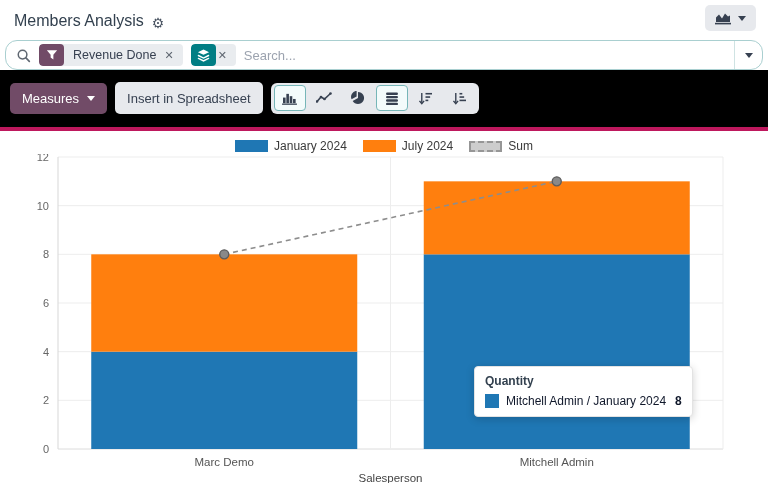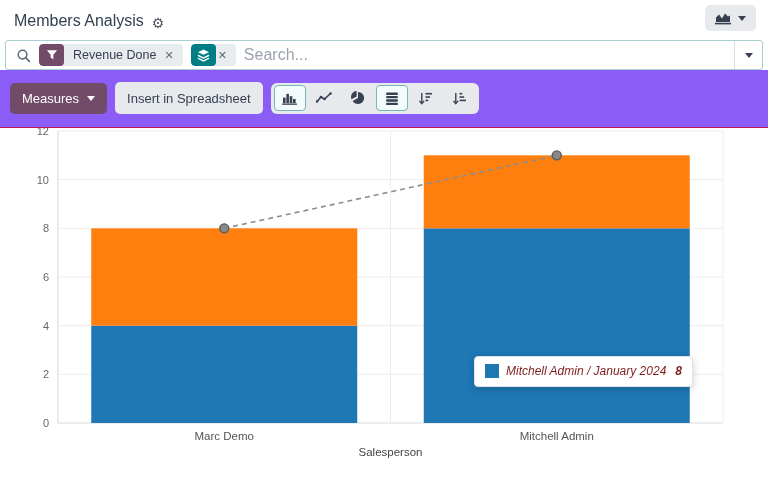--- a/index.html
+++ b/index.html
@@ -17,38 +17,38 @@
     position:absolute; right:12px; top:5px; height:26px;
     display:flex; align-items:center; gap:7px; padding:0 10px;
     background:#e7e9ed; border:none; border-radius:5px; cursor:pointer;
   }
   .caret-down { width:0; height:0; border-left:4px solid transparent;
     border-right:4px solid transparent; border-top:5px solid #374151; display:inline-block; }
   .caret-down.white { border-top-color:#fff; }
   
   .o-searchbar {
     margin:4px 5px 0 5px; height:30px; background:#fff;
-    border:1px solid #a9cfd0; border-radius:3px;
+    border:1px solid #a9cfd0; border-radius:12px;
     display:flex; align-items:center; padding-left:10px; position:relative;
   }
   .o-search-mag { display:flex; align-items:center; margin-right:8px; }
   .facet { display:flex; align-items:stretch; height:22px; margin-right:8px;
     background:#e9ecef; border-radius:4px; overflow:hidden; cursor:pointer; }
   .facet-icon { width:25px; display:flex; align-items:center; justify-content:center; border-radius:4px; }
   .facet-icon.purple { background:#714b67; }
   .facet-icon.teal { background:#017e84; }
   .facet-label { display:flex; align-items:center; padding:0 6px 0 9px; font-size:12.5px; color:#374151; white-space:nowrap; }
   .facet-x { display:flex; align-items:center; padding:0 9px 0 2px; color:#5f6771; font-size:11px; cursor:pointer; }
-  .o-search-input { flex:1; border:none; outline:none; font-size:16px; color:#374151; background:transparent; min-width:60px; }
+  .o-search-input { flex:1; border:none; outline:none; font-size:13px; color:#374151; background:transparent; min-width:60px; }
   .o-search-input::placeholder { color:#9ca3af; }
   .o-search-toggle { width:28px; align-self:stretch; display:flex; align-items:center; justify-content:center;
     border-left:1px solid #cfe3e3; cursor:pointer; }
   
   .o-toolbar { display:flex; align-items:center; gap:8px; padding:12px 10px 13px 10px;
-    background:#8b5cf6; border-bottom:1px solid #be185d; }
+    background:#000000; border-bottom:4px solid #be185d; }
   .btn { border:none; border-radius:5px; height:31px; font-size:13px; cursor:pointer;
     display:flex; align-items:center; font-family:inherit; }
   .btn-measures { background:#714b67; color:#fff; padding:0 12px; gap:8px; font-weight:500; }
   .btn-insert { background:#e7e9ed; color:#374151; padding:16px 12px; font-weight:500; }
   .btn-group { display:flex; align-items:center; gap:2px; background:#e7e9ed; border-radius:6px; padding:2px 3px; height:31px; }
   .icon-btn { width:32px; height:26px; display:flex; align-items:center; justify-content:center;
     background:transparent; border:1px solid transparent; border-radius:4px; cursor:pointer; }
   .icon-btn.active { background:#f3fbfb; border-color:#76b6b8; }
   
   .chart-zone { position:relative; background:#fff; }
@@ -57,21 +57,21 @@
   .swatch { width:33px; height:12px; display:inline-block; }
   .swatch.dashed { height:11px; background:#cdcdcd; border:2px dashed #969696; }
   svg text { font-family:"Liberation Sans","DejaVu Sans",sans-serif; }
   
   .chart-tooltip {
     position:absolute; left:474px; top:228px; min-width:200px;
     background:#fff; border:1px solid #e3e3e3; border-radius:4px;
     box-shadow:0 2px 8px rgba(0,0,0,.18); padding:7px 10px 8px 10px; z-index:5;
   }
   .tt-title { font-size:12px; font-weight:700; color:#33414f; margin-bottom:6px; }
-  .tt-row { display:flex; align-items:center; gap:7px; font-size:12px; color:#7f1d1d;font-style:italic; }
+  .tt-row { display:flex; align-items:center; gap:7px; font-size:12px; color:#0f172a; }
   .tt-swatch { width:14px; height:14px; flex:0 0 auto; }
   .tt-value { font-weight:700; margin-left:2px; }
 </style>
 </head>
 <body>
 
 <div class="o-header">
   <span class="o-title">Members Analysis</span>
   <span class="o-gear">⚙</span>
   <button class="o-view-switch">
@@ -191,20 +191,34 @@
           <rect x="8" y="1" width="3" height="1.7" fill="#374151"></rect>
           <rect x="8" y="4.6" width="5" height="1.7" fill="#374151"></rect>
           <rect x="8" y="8.2" width="7" height="1.7" fill="#374151"></rect>
         </svg>
       </span>
     </span>
   </div>
 </div>
 
 <div class="chart-zone">
+  <div class="legend">
+    <div class="legend-item">
+      <span class="swatch" style="background: rgb(31, 119, 180);"></span>
+      <span>January 2024</span>
+    </div>
+    <div class="legend-item">
+      <span class="swatch" style="background: rgb(255, 127, 14);"></span>
+      <span>July 2024</span>
+    </div>
+    <div class="legend-item">
+      <span class="swatch dashed"></span>
+      <span>Sum</span>
+    </div>
+  </div>
 
   <svg id="chart" width="768" height="331" viewBox="0 0 768 331">
       <line x1="58" y1="295" x2="723" y2="295" stroke="#dcdcdc" stroke-width="1"></line>
       <text x="49" y="299" text-anchor="end" font-size="11" fill="#666">0</text>
       <line x1="58" y1="246.33333333333334" x2="723" y2="246.33333333333334" stroke="#ededed" stroke-width="1"></line>
       <text x="49" y="250.33333333333334" text-anchor="end" font-size="11" fill="#666">2</text>
       <line x1="58" y1="197.66666666666669" x2="723" y2="197.66666666666669" stroke="#ededed" stroke-width="1"></line>
       <text x="49" y="201.66666666666669" text-anchor="end" font-size="11" fill="#666">4</text>
       <line x1="58" y1="149" x2="723" y2="149" stroke="#ededed" stroke-width="1"></line>
       <text x="49" y="153" text-anchor="end" font-size="11" fill="#666">6</text>
@@ -223,19 +237,20 @@
       <rect x="423.75" y="27.33333333333337" width="266" height="72.99999999999997" fill="#ff7f0e"></rect>
       <path d="M224.25,100.33333333333334 L556.75,27.33333333333337" fill="none" stroke="#8d8d8d" stroke-width="1.6" stroke-dasharray="5 4"></path>
       <circle cx="224.25" cy="100.33333333333334" r="4.5" fill="#898989" stroke="#5d5d5d" stroke-width="1.4"></circle>
       <circle cx="556.75" cy="27.33333333333337" r="4.5" fill="#898989" stroke="#5d5d5d" stroke-width="1.4"></circle>
       <text x="224.25" y="312" text-anchor="middle" font-size="11.5" fill="#555">Marc Demo</text>
       <text x="556.75" y="312" text-anchor="middle" font-size="11.5" fill="#555">Mitchell Admin</text>
       <text x="390.5" y="328" text-anchor="middle" font-size="11.5" fill="#444">Salesperson</text>
     </svg>
 
   <div class="chart-tooltip">
+    <div class="tt-title">Quantity</div>
     <div class="tt-row">
       <span class="tt-swatch" style="background: rgb(31, 119, 180);"></span>
       <span>Mitchell Admin / January 2024</span>
       <span class="tt-value">8</span>
     </div>
   </div>
 </div>
 
 </body></html>

